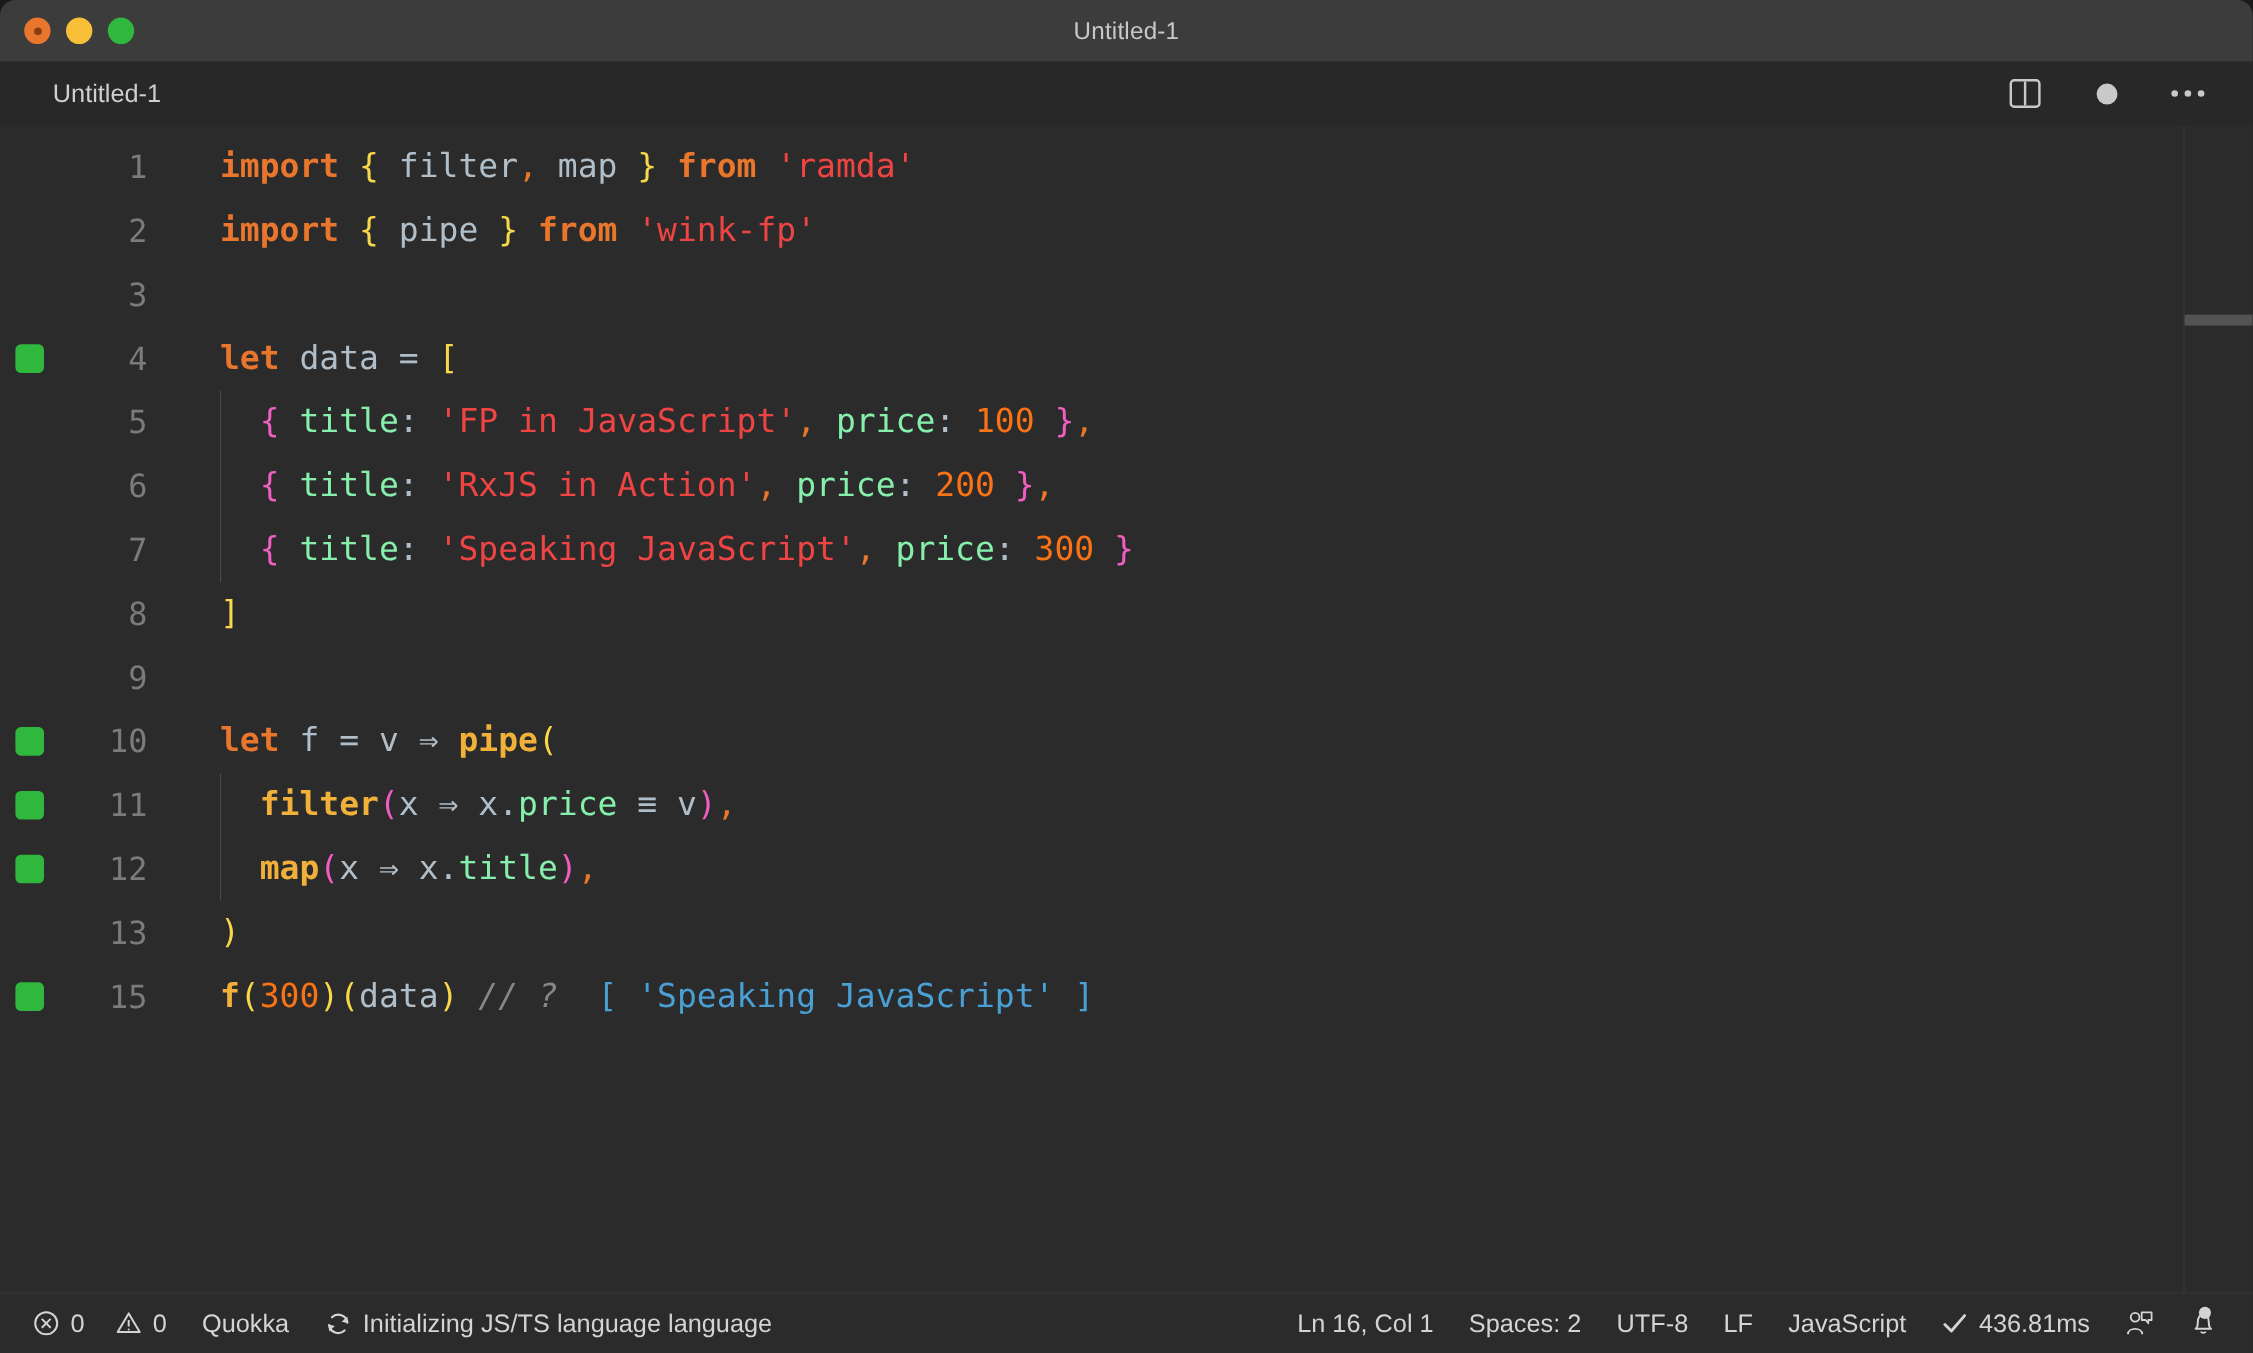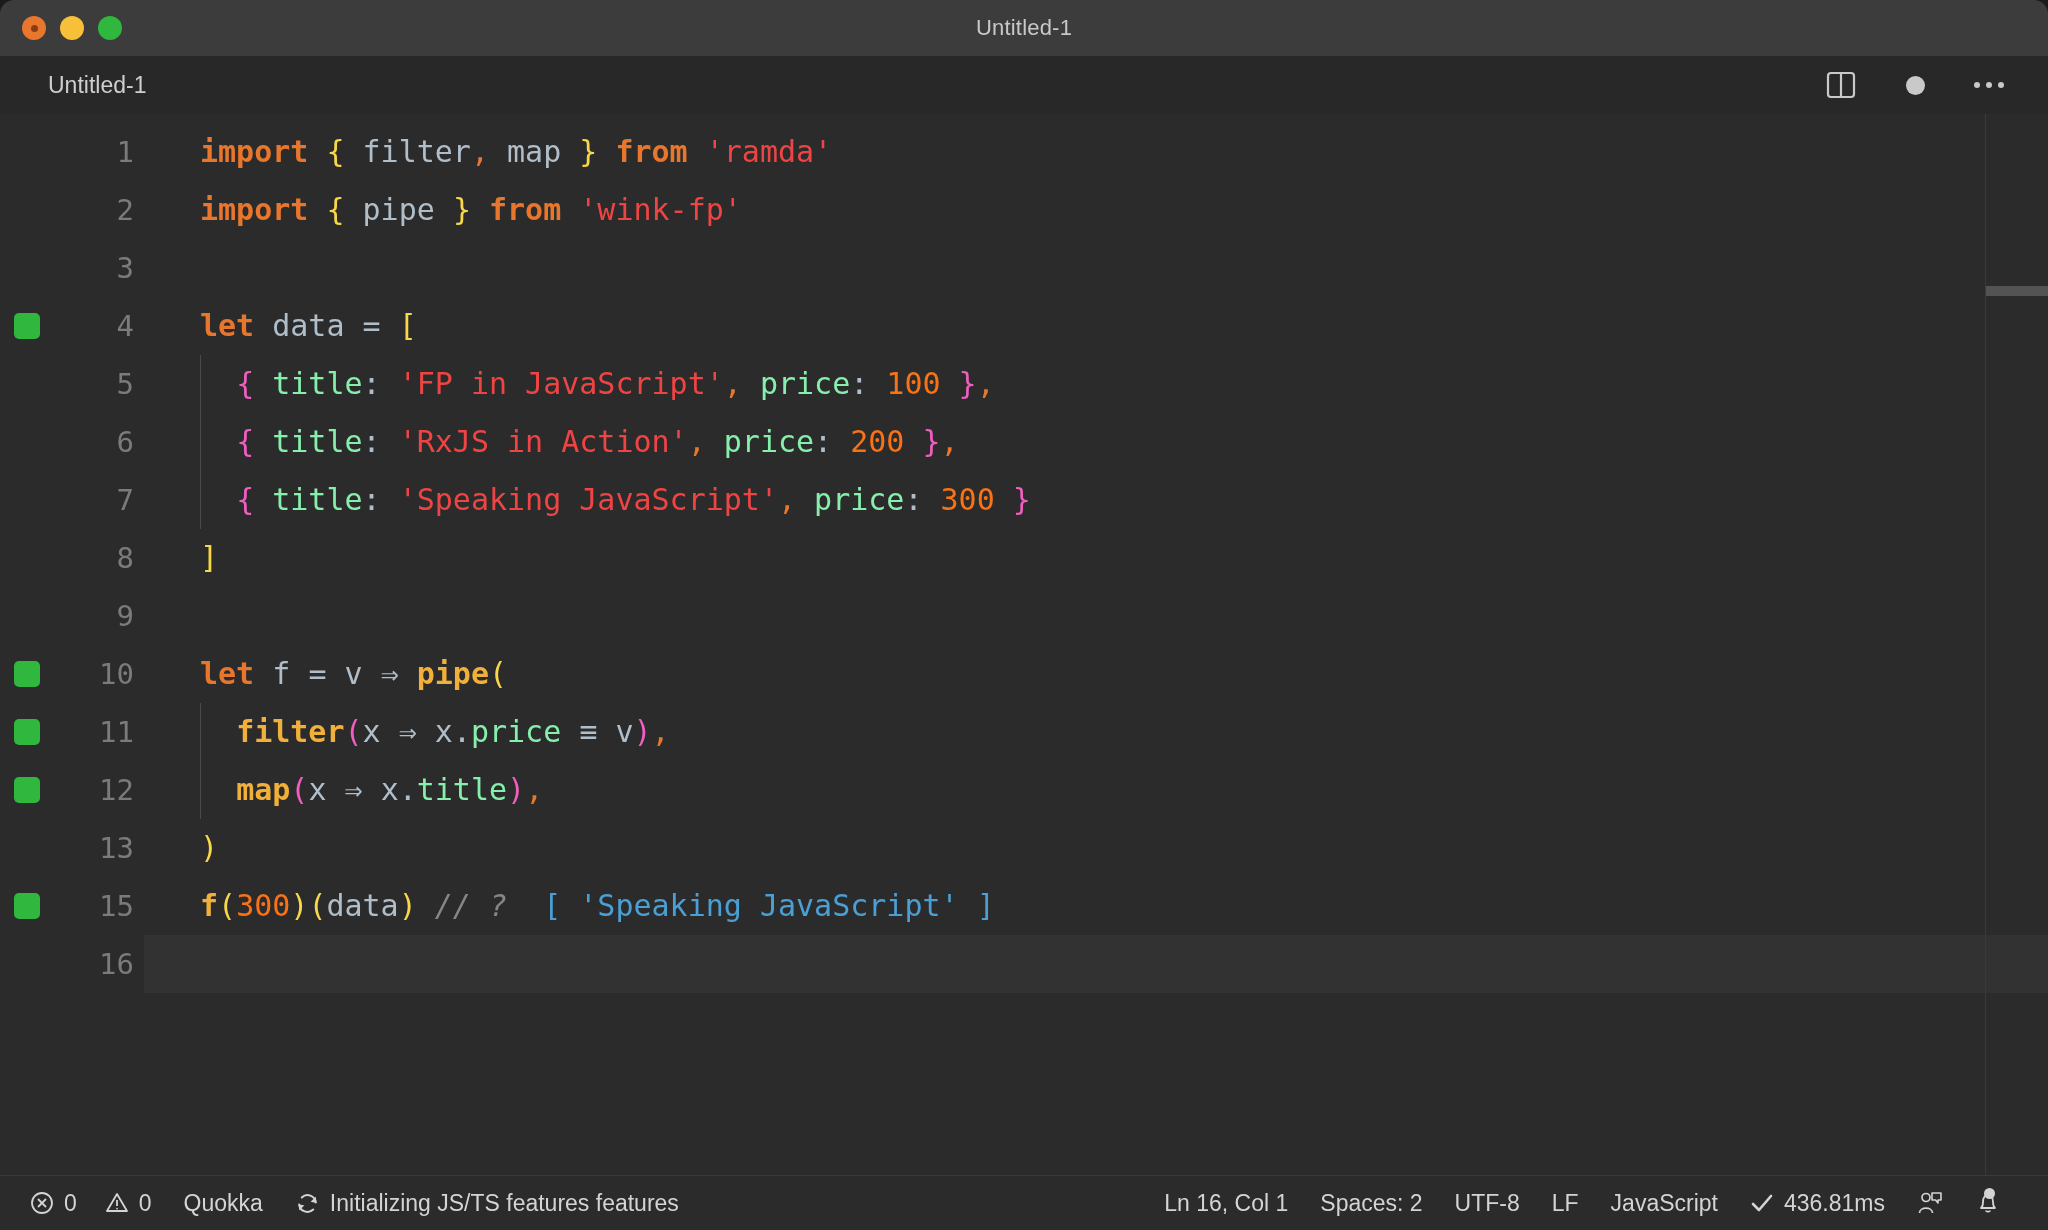--- a/index.html
+++ b/index.html
@@ -216,21 +216,21 @@
     display: flex;
     align-items: center;
     color: #d4d4d4;
     font-size: 23px;
   }
   .sb-left, .sb-right {
     display: flex;
     align-items: center;
     height: 100%;
   }
-  .sb-right { margin-left: auto; padding-right: 31px; }
+  .sb-right { margin-left: auto; padding-right: 16px; }
   .sb-item {
     display: flex;
     align-items: center;
     gap: 10px;
     padding: 0 16px;
     height: 100%;
     white-space: nowrap;
   }
   .sb-item.first { padding-left: 30px; }
   svg { display: block; }
@@ -291,21 +291,20 @@
         <div class="line"><div class="lineno">5</div><div class="code-text-wrap"><div class="indent-guide"></div><span class="t-plain">  </span><span class="t-brace2">{</span><span class="t-plain"> </span><span class="t-prop">title</span><span class="t-id">:</span><span class="t-plain"> </span><span class="t-str">'FP in JavaScript'</span><span class="t-punct">,</span><span class="t-plain"> </span><span class="t-prop">price</span><span class="t-id">:</span><span class="t-plain"> </span><span class="t-num">100</span><span class="t-plain"> </span><span class="t-brace2">}</span><span class="t-punct">,</span></div></div>
         <div class="line"><div class="lineno">6</div><div class="code-text-wrap"><div class="indent-guide"></div><span class="t-plain">  </span><span class="t-brace2">{</span><span class="t-plain"> </span><span class="t-prop">title</span><span class="t-id">:</span><span class="t-plain"> </span><span class="t-str">'RxJS in Action'</span><span class="t-punct">,</span><span class="t-plain"> </span><span class="t-prop">price</span><span class="t-id">:</span><span class="t-plain"> </span><span class="t-num">200</span><span class="t-plain"> </span><span class="t-brace2">}</span><span class="t-punct">,</span></div></div>
         <div class="line"><div class="lineno">7</div><div class="code-text-wrap"><div class="indent-guide"></div><span class="t-plain">  </span><span class="t-brace2">{</span><span class="t-plain"> </span><span class="t-prop">title</span><span class="t-id">:</span><span class="t-plain"> </span><span class="t-str">'Speaking JavaScript'</span><span class="t-punct">,</span><span class="t-plain"> </span><span class="t-prop">price</span><span class="t-id">:</span><span class="t-plain"> </span><span class="t-num">300</span><span class="t-plain"> </span><span class="t-brace2">}</span></div></div>
         <div class="line"><div class="lineno">8</div><div class="code-text-wrap"><span class="t-brace">]</span></div></div>
         <div class="line"><div class="lineno">9</div><div class="code-text-wrap"></div></div>
         <div class="line"><div class="gutter-mark"></div><div class="lineno">10</div><div class="code-text-wrap"><span class="t-kw">let</span><span class="t-plain"> </span><span class="t-id">f</span><span class="t-plain"> </span><span class="t-op">=</span><span class="t-plain"> </span><span class="t-id">v</span><span class="t-plain"> </span><span class="t-op">⇒</span><span class="t-plain"> </span><span class="t-fn">pipe</span><span class="t-brace">(</span></div></div>
         <div class="line"><div class="gutter-mark"></div><div class="lineno">11</div><div class="code-text-wrap"><div class="indent-guide"></div><span class="t-plain">  </span><span class="t-fn">filter</span><span class="t-brace2">(</span><span class="t-id">x</span><span class="t-plain"> </span><span class="t-op">⇒</span><span class="t-plain"> </span><span class="t-id">x</span><span class="t-id">.</span><span class="t-prop">price</span><span class="t-plain"> </span><span class="t-op">≡</span><span class="t-plain"> </span><span class="t-id">v</span><span class="t-brace2">)</span><span class="t-punct">,</span></div></div>
         <div class="line"><div class="gutter-mark"></div><div class="lineno">12</div><div class="code-text-wrap"><div class="indent-guide"></div><span class="t-plain">  </span><span class="t-fn">map</span><span class="t-brace2">(</span><span class="t-id">x</span><span class="t-plain"> </span><span class="t-op">⇒</span><span class="t-plain"> </span><span class="t-id">x</span><span class="t-id">.</span><span class="t-prop">title</span><span class="t-brace2">)</span><span class="t-punct">,</span></div></div>
         <div class="line"><div class="lineno">13</div><div class="code-text-wrap"><span class="t-brace">)</span></div></div>
         <div class="line"><div class="gutter-mark"></div><div class="lineno">15</div><div class="code-text-wrap"><span class="t-fn">f</span><span class="t-brace">(</span><span class="t-num">300</span><span class="t-brace">)</span><span class="t-brace">(</span><span class="t-id">data</span><span class="t-brace">)</span><span class="t-plain"> </span><span class="t-comment">// ?</span><span class="t-plain">  </span><span class="t-result">[ 'Speaking JavaScript' ]</span></div></div>
-        <div class="line current"><div class="lineno">16</div><div class="code-text-wrap"></div></div>
       </div>
     <div class="edge-sep"></div>
     <div class="scroll-slider"></div>
   </div>
 
   <div class="statusbar">
     <div class="sb-left">
 
       <div class="sb-item first">
         <span>
@@ -333,21 +332,21 @@
 
       <div class="sb-item">
         <span>
           <svg width="25" height="25" viewBox="0 0 24 24">
             <path d="M20 11 A8 8 0 0 0 6.5 6.2" fill="none" stroke="#d4d4d4" stroke-width="1.9" stroke-linecap="round"></path>
             <path d="M4 13 A8 8 0 0 0 17.5 17.8" fill="none" stroke="#d4d4d4" stroke-width="1.9" stroke-linecap="round"></path>
             <path d="M20 5.5 L20.4 11.4 L15 10.2 Z" fill="#d4d4d4"></path>
             <path d="M4 18.5 L3.6 12.6 L9 13.8 Z" fill="#d4d4d4"></path>
           </svg>
         </span>
-        <span>Initializing JS/TS features features</span>
+        <span>Initializing JS/TS language language</span>
       </div>
     </div>
 
     <div class="sb-right">
       <div class="sb-item">Ln 16, Col 1</div>
       <div class="sb-item">Spaces: 2</div>
       <div class="sb-item">UTF-8</div>
       <div class="sb-item">LF</div>
       <div class="sb-item">JavaScript</div>
 

